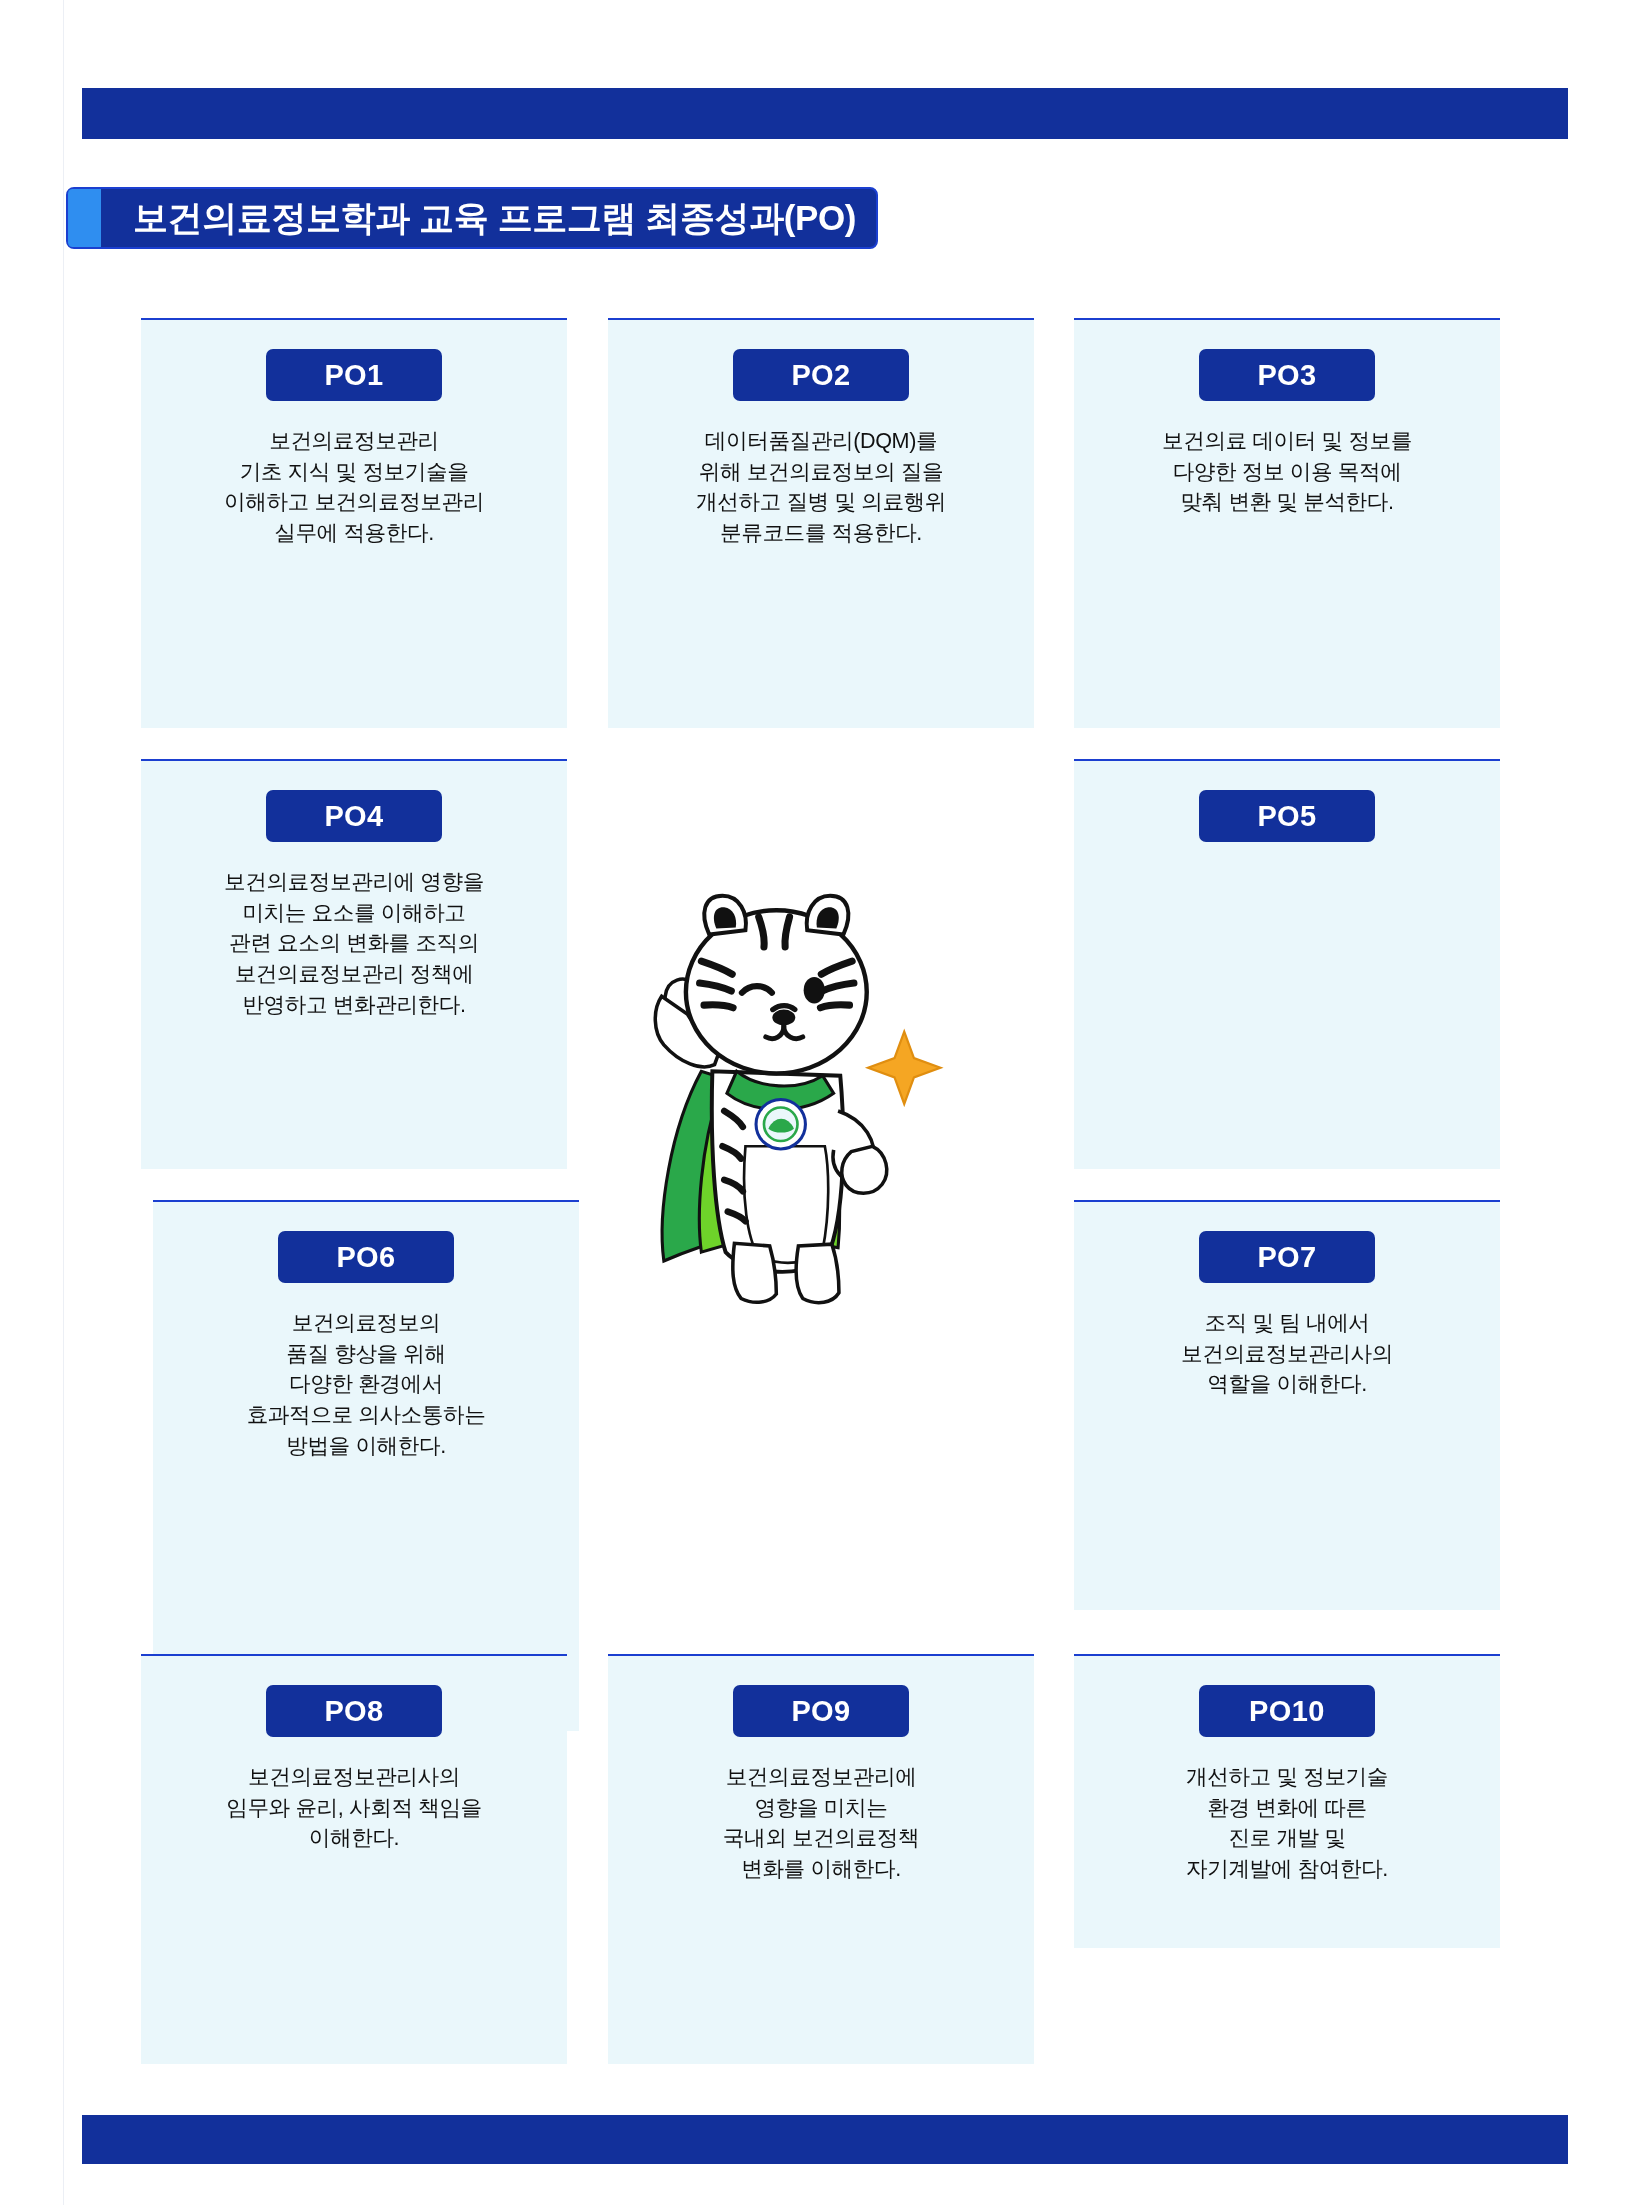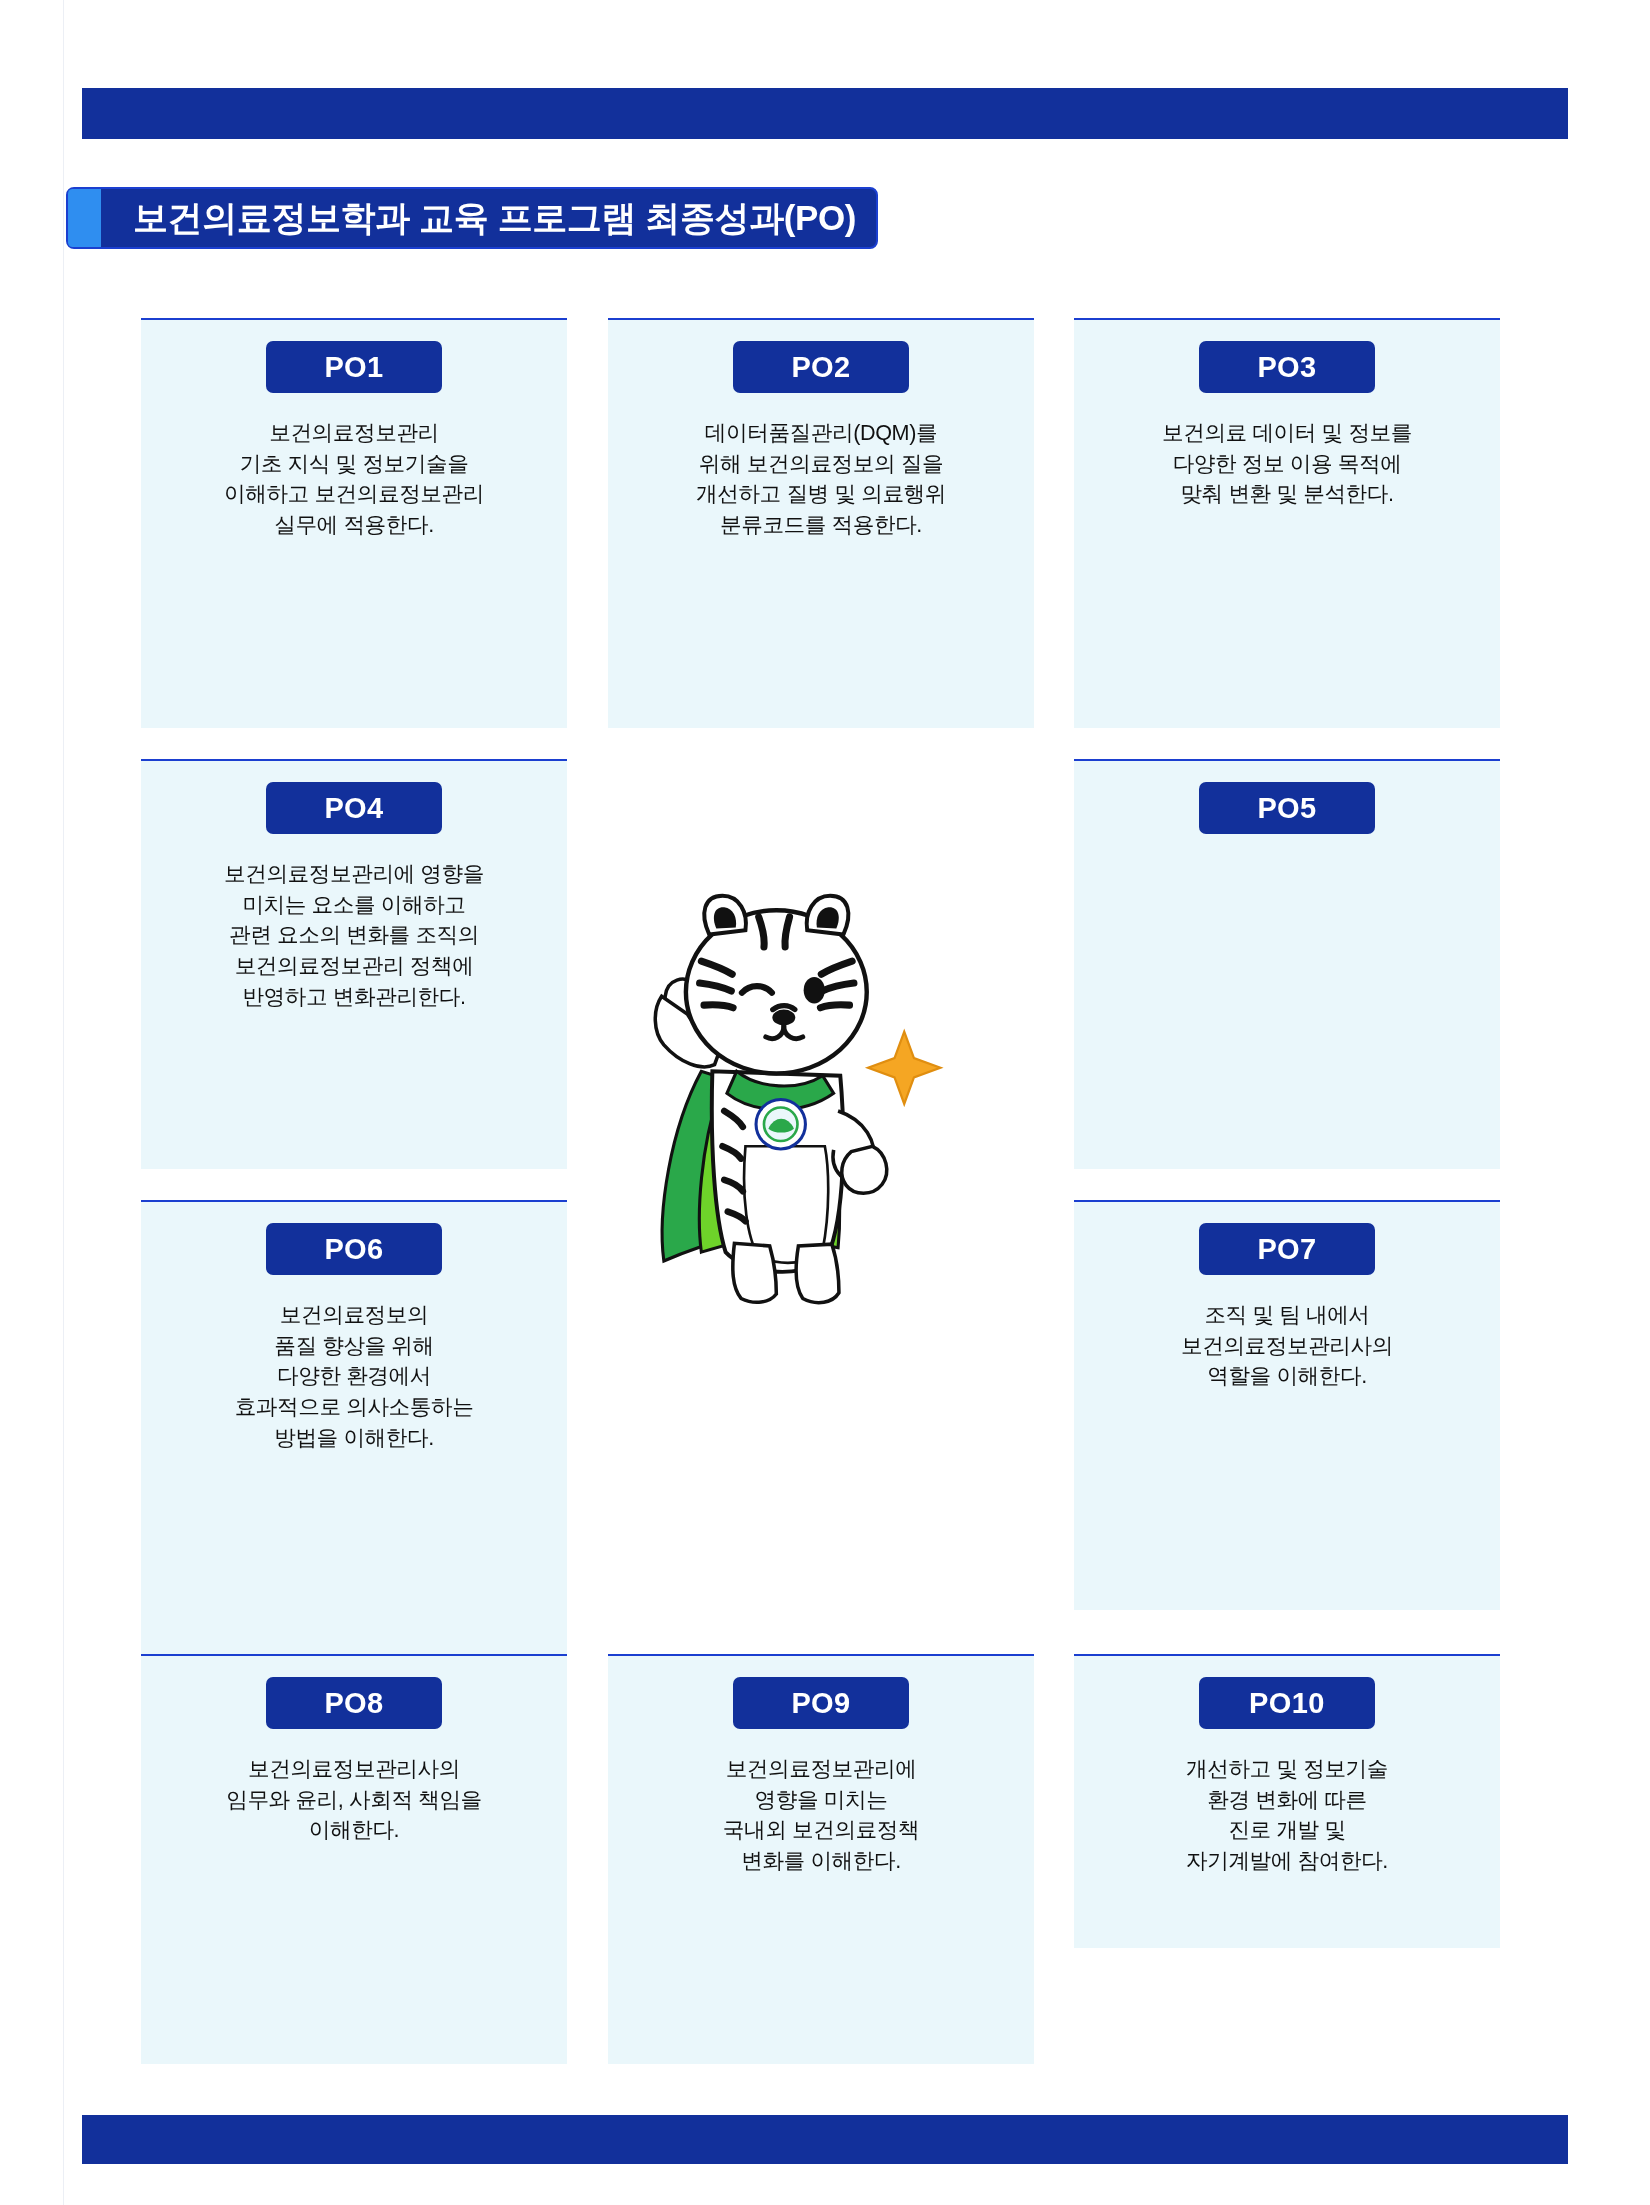--- a/index.html
+++ b/index.html
@@ -95,21 +95,21 @@
     top: 318px;
     width: 1358px;
   }
 
   .card {
     position: absolute;
     width: 426px;
     box-sizing: border-box;
     background: #eaf7fb;
     border-top: 2.2px solid #1b3fd0;
-    padding: 0;
+    padding: 8px;
   }
   .card-inner {
     position: relative;
     width: 100%;
     height: 100%;
     display: flex;
     flex-direction: column;
     align-items: center;
   }
   .po-badge {
@@ -143,21 +143,21 @@
   }
 
   
   #card-po1  { left: 0;     top: 0;    height: 410px; }
   #card-po2  { left: 467px;top: 0;    height: 410px; }
   #card-po3  { left: 933px;top: 0;    height: 410px; }
 
   #card-po4  { left: 0;     top: 441px;height: 410px; }
   #card-po5  { left: 933px;top: 441px;height: 410px; }
 
-  #card-po6  { left: 0;     top: 882px;height: 531px; }
+  #card-po6  { left: 12px;     top: 882px;height: 531px; }
   #card-po7  { left: 933px;top: 882px;height: 410px; }
 
   #card-po8  { left: 0;     top: 1336px;height: 410px; }
   #card-po9  { left: 467px;top: 1336px;height: 410px; }
   #card-po10 { left: 933px;top: 1336px;height: 294px; }
 
   
   .mascot {
     position: absolute;
     left: 569px;

